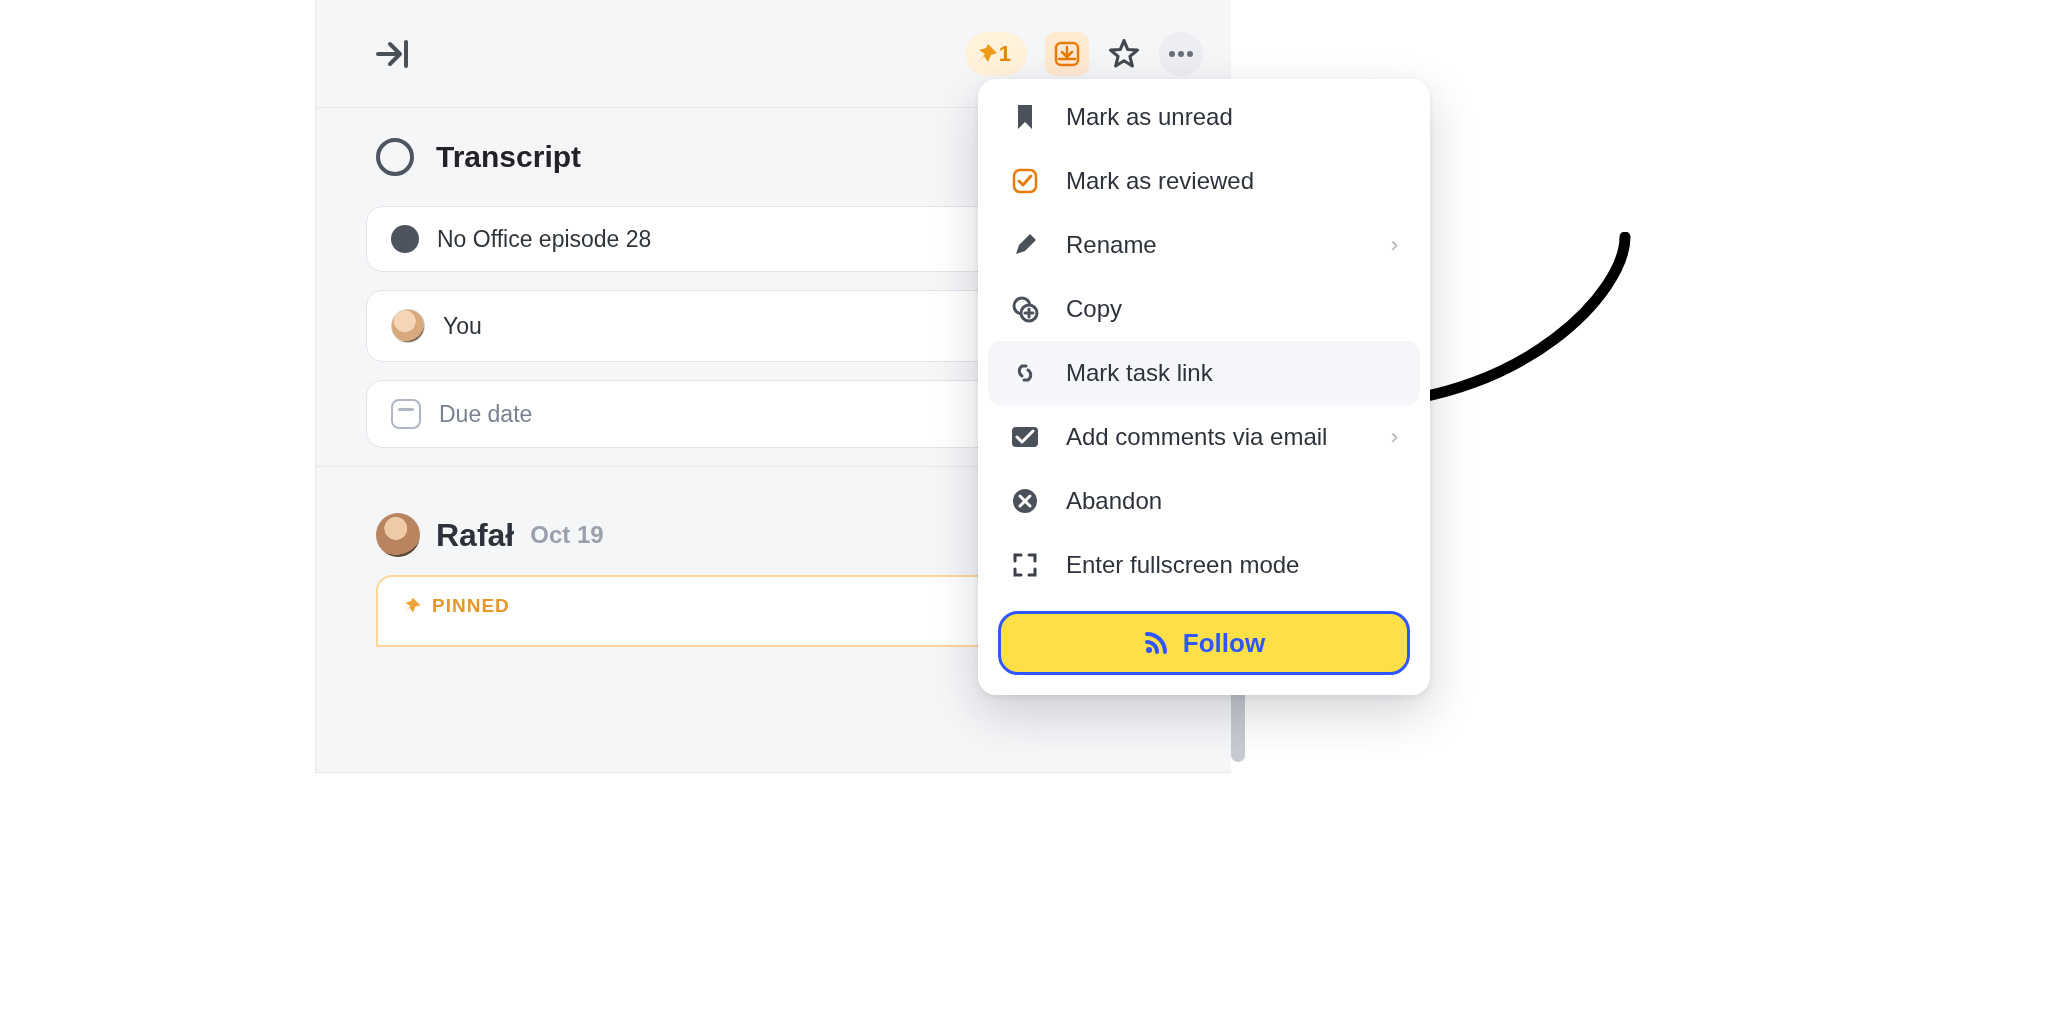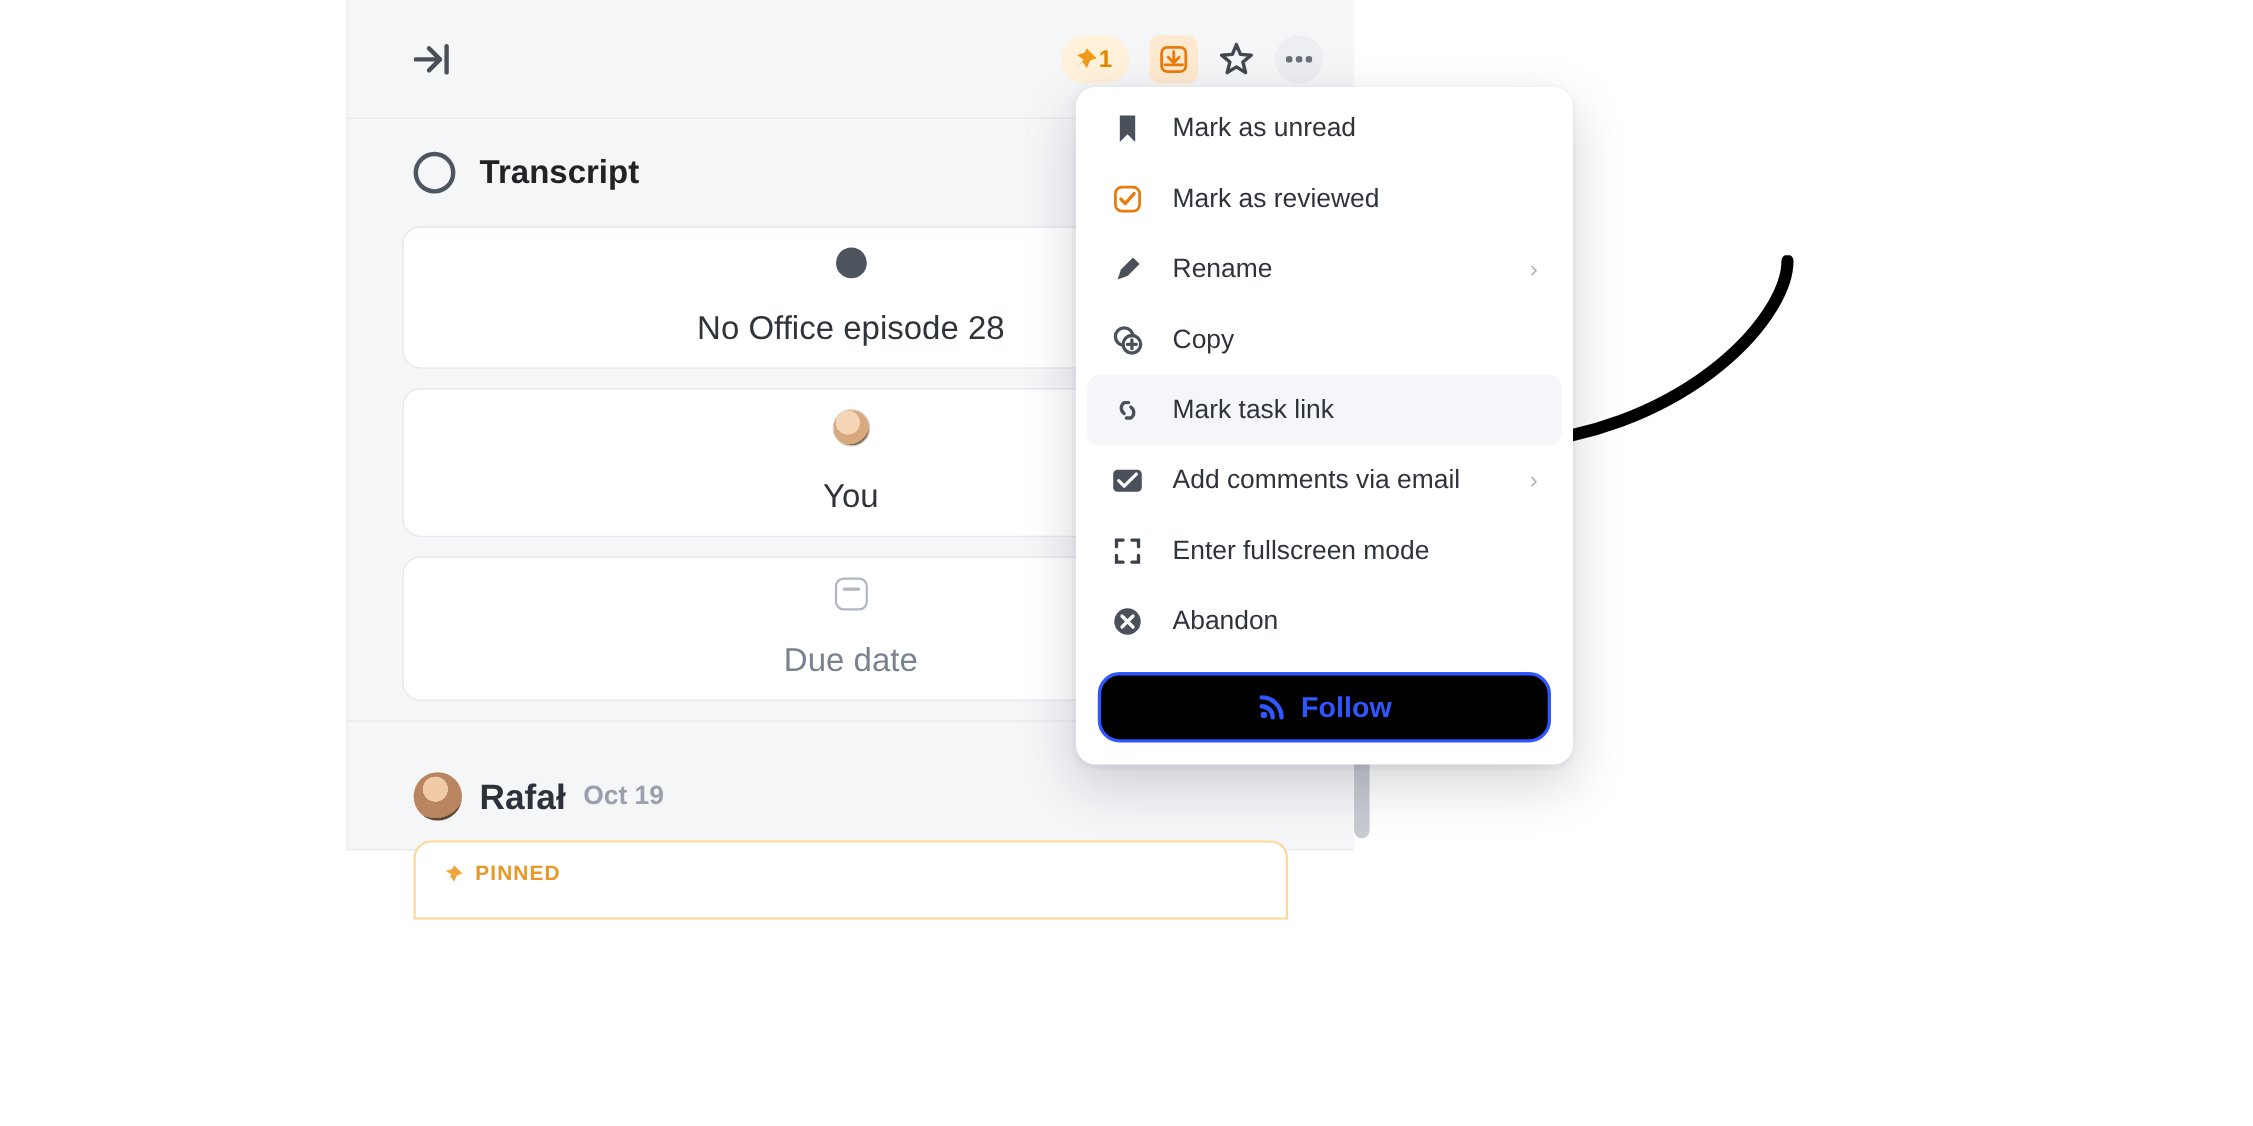--- a/index.html
+++ b/index.html
@@ -49,29 +49,28 @@
     .round-btn { width:44px; height:44px; border-radius:50%; background:#eceef1; display:flex; align-items:center; justify-content:center; }
 
     
     .title-row { display:flex; align-items:center; gap: 22px; padding: 30px 60px 30px 60px; }
     .title-circle { width:38px; height:38px; border:4px solid #4d5561; border-radius:50%; }
     .title-text { font-size:30px; font-weight:800; color:#212327; }
 
     
     .pill {
       display:flex; align-items:center;
-      gap:29px;
+      gap:18px;
       background:#fff;
       border:1px solid #e1e4e9;
       border-radius:16px;
       margin: 0 50px 18px 50px;
       padding: 18px 24px;
-      font-size:30px;
+      font-size:23px;
       color:#2f343b;
-      flex-direction:column;
     }
     .pill.ghost { color:#7a8290; }
     .avatar { width:34px; height:34px; border-radius:50%; background: radial-gradient(circle at 40% 35%, #f6d5b7 0 38%, #d7a97d 39% 70%, #7d6b58 71% 100%); border:1px solid #d6cabb; }
     .gray-dot { width:28px; height:28px; background:#4e545e; border-radius:50%; }
     .cal-icon { width:30px; height:30px; border-radius:8px; border:2px solid #b0b7c2; position:relative; }
     .cal-icon::before { content:""; position:absolute; left:5px; right:5px; top:7px; height:3px; background:#b0b7c2; border-radius:2px; }
 
     .divider { height:1px; background:#e5e7eb; margin-top:14px; }
 
     
@@ -108,21 +107,21 @@
       border-radius:12px;
       cursor:pointer;
     }
     .mi .chev { margin-left:auto; color:#aeb4be; font-size:22px; }
     .mi.hover { background:#f4f6f9; }
     .mi .ic { width:30px; display:flex; justify-content:center; }
     .follow-btn {
       margin: 14px 10px 2px 10px;
       border:3px solid #2f56ff;
       color:#2f56ff;
-      background:#000000;
+      background:#fde047;
       border-radius:20px;
       height:64px;
       display:flex; align-items:center; justify-content:center;
       gap:14px;
       font-size:26px; font-weight:800;
       cursor:pointer;
     }
 
     
     svg { display:block; }
@@ -272,34 +271,34 @@
           <svg width="28" height="22" viewBox="0 0 28 22">
               <rect x="1" y="1" width="26" height="20" rx="4" fill="#4b515b"></rect>
               <path d="M6 11 L11 16 L22 5" stroke="#fff" stroke-width="3" fill="none" stroke-linecap="round" stroke-linejoin="round"></path>
             </svg>
         </span>
         <span>Add comments via email</span>
         <span class="chev">›</span>
       </div>
       <div class="mi">
         <span class="ic">
-          <svg width="26" height="26" viewBox="0 0 26 26" fill="none" stroke="#3c4149" stroke-width="3" stroke-linecap="round">
-              <path d="M3 9 V3 H9 M17 3 H23 V9 M23 17 V23 H17 M9 23 H3 V17"></path>
-            </svg>
-        </span>
-        <span>Enter fullscreen mode</span>
-      </div>
-      <div class="mi">
-        <span class="ic">
           <svg width="26" height="26" viewBox="0 0 26 26">
               <circle cx="13" cy="13" r="12" fill="#4b515b"></circle>
               <path d="M8 8 L18 18 M18 8 L8 18" stroke="#fff" stroke-width="3" stroke-linecap="round"></path>
             </svg>
         </span>
         <span>Abandon</span>
+      </div>
+      <div class="mi">
+        <span class="ic">
+          <svg width="26" height="26" viewBox="0 0 26 26" fill="none" stroke="#3c4149" stroke-width="3" stroke-linecap="round">
+              <path d="M3 9 V3 H9 M17 3 H23 V9 M23 17 V23 H17 M9 23 H3 V17"></path>
+            </svg>
+        </span>
+        <span>Enter fullscreen mode</span>
       </div>
       <div class="follow-btn">
         <svg width="26" height="26" viewBox="0 0 26 26">
             <path d="M4 4 A18 18 0 0 1 22 22" fill="none" stroke="#2f56ff" stroke-width="4" stroke-linecap="round"></path>
             <path d="M4 12 A10 10 0 0 1 14 22" fill="none" stroke="#2f56ff" stroke-width="4" stroke-linecap="round"></path>
             <circle cx="6" cy="20" r="3" fill="#2f56ff"></circle>
           </svg>
         <span>Follow</span>
       </div>
     </div>

